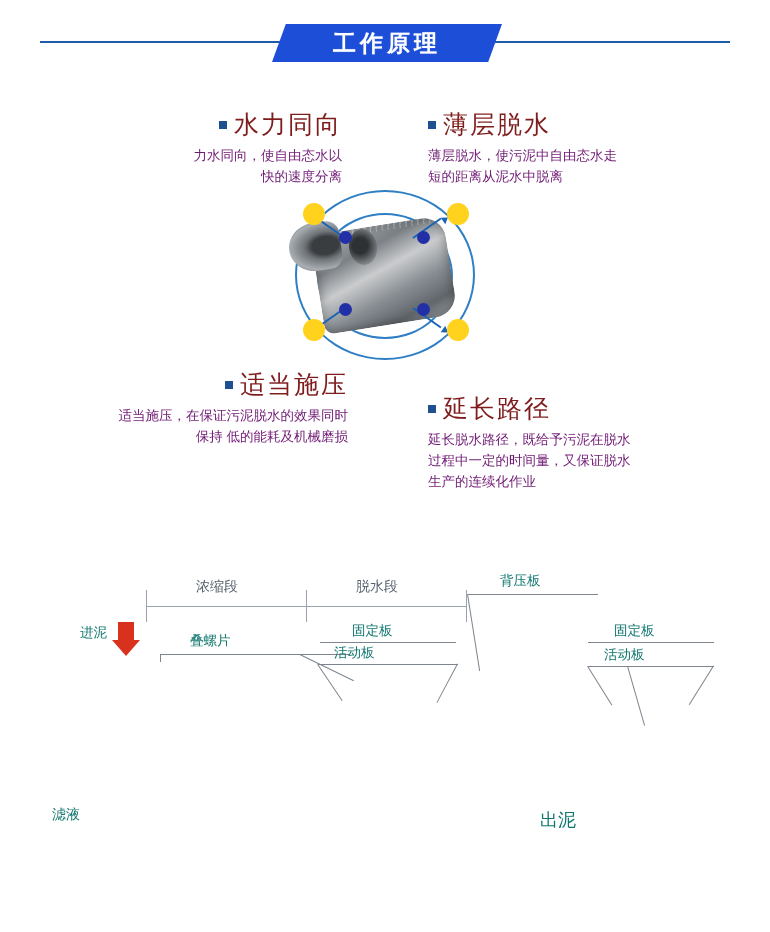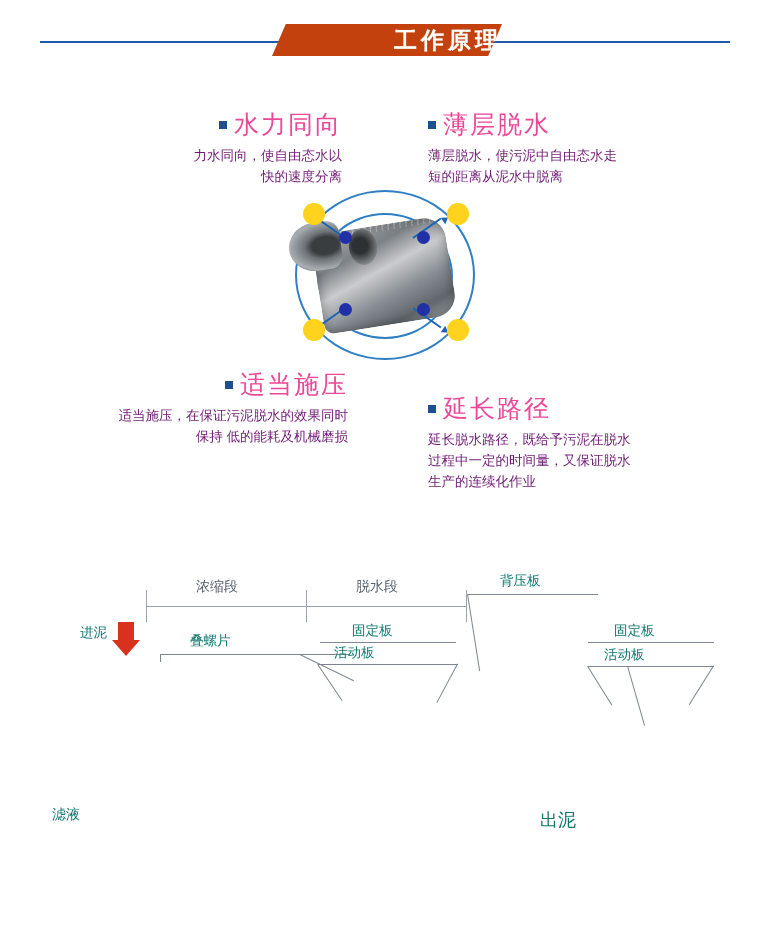--- a/index.html
+++ b/index.html
@@ -10,34 +10,34 @@
     position:relative;overflow:hidden;
     color:#5b6b80;
   }
   .page{position:relative;width:770px;height:932px;}
 
   
   .banner-wrap{position:absolute;left:0;top:16px;width:770px;height:52px;}
   .banner-rule-l{position:absolute;left:40px;top:25px;width:250px;height:2px;background:#1f5ba8;}
   .banner-rule-r{position:absolute;right:40px;top:25px;width:250px;height:2px;background:#1f5ba8;}
   .banner{
-    position:absolute;left:272px;top:8px;width:230px;height:32px;
-    background:#c2410c;
+    position:absolute;left:272px;top:8px;width:230px;height:38px;
+    background:#1d4ed8;
     clip-path:polygon(6% 0,100% 0,94% 100%,0% 100%);
-    display:flex;align-items:center;justify-content:flex-end;
+    display:flex;align-items:center;justify-content:center;
   }
   .banner-text{
     color:#ffffff;font-size:23px;letter-spacing:4px;font-weight:bold;
     text-shadow:0 0 1px rgba(255,255,255,.4);
   }
 
   
   .feature{position:absolute;}
   .f-title{
-    font-size:25px;color:#ec4899;letter-spacing:2px;white-space:nowrap;
+    font-size:25px;color:#7f1d1d;letter-spacing:2px;white-space:nowrap;
     display:flex;align-items:center;gap:7px;
   }
   .f-title.right{justify-content:flex-end;}
   .bullet{width:8px;height:8px;background:#1e4f8f;display:inline-block;flex:0 0 auto;}
   .f-desc{font-size:13.5px;line-height:1.55;color:#701a75;margin-top:5px;white-space:pre-line;}
   .f-desc.right{text-align:right;}
   .f-desc.left{text-align:left;}
 
   #feat-1{left:92px;top:108px;width:250px;}
   #feat-2{left:428px;top:108px;width:280px;}

